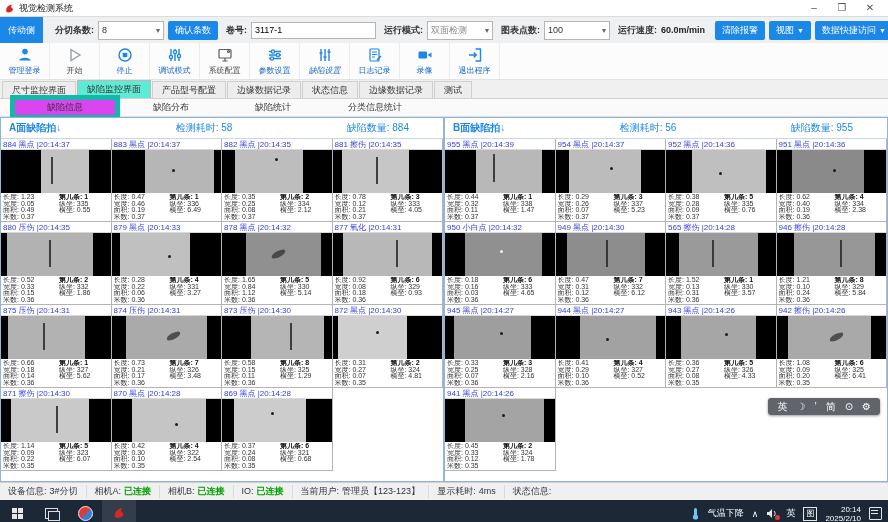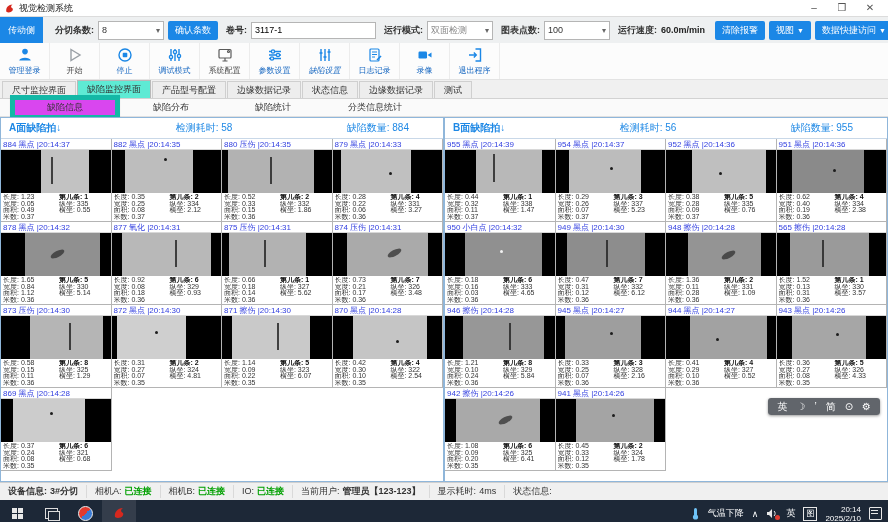--- a/index.html
+++ b/index.html
@@ -62,21 +62,21 @@
   .ln.strong{font-weight:bold;color:#111;}
 
   
   .ime-bar{position:absolute;right:8px;top:281px;height:17px;background:rgba(84,88,94,.92);border-radius:3px;display:flex;align-items:center;gap:9px;padding:0 9px;color:#fff;font-size:10px;box-shadow:0 1px 3px rgba(0,0,0,.4);}
   .ime-bar span{line-height:17px;}
 
   
   .statusbar{height:17px;background:#f0f0f0;border-top:1px solid #cfcfcf;display:flex;align-items:center;font-size:9px;color:#333;flex:none;}
   .sb-seg{padding:0 8px;border-right:1px solid #d9d9d9;height:13px;line-height:13px;white-space:nowrap;display:flex;gap:3px;}
   .sb-lb{color:#333;}
-  .b{font-weight:bold;}
+  .b{font-weight:normal;}
   .green{color:#00a000;font-weight:bold;}
 
   
   .taskbar{height:27px;background:#1d2837;display:flex;align-items:center;color:#fff;flex:none;}
   .tb-left{display:flex;height:100%;}
   .tb-btn{width:34px;height:100%;display:flex;align-items:center;justify-content:center;}
   .tb-btn.activeapp{background:rgba(255,255,255,.10);border-bottom:2px solid #76b9ed;box-sizing:border-box;}
   .winlogo{display:grid;grid-template-columns:5px 5px;grid-template-rows:5px 5px;gap:1px;}
   .winlogo i{background:#e8e8e8;}
   .tv-icon{width:11px;height:9px;border:1px solid #dcdcdc;position:relative;}
@@ -279,35 +279,73 @@
                 <div class="ln">米数: 0.37</div>
               </div>
               <div class="ci-r">
                 <div class="ln strong">第几条: 1</div>
                 <div class="ln">纵坐: 335</div>
                 <div class="ln">横坐: 0.55</div>
               </div>
             </div>
           </div>
           <div class="cell">
+            <div class="cell-head">883 黑点 |20:14:37</div>
+            <div class="cell-img" style="background: linear-gradient(90deg, rgb(0, 0, 0) 0px, rgb(0, 0, 0) 30%, rgb(182, 182, 182) 30%, rgb(182, 182, 182) 94%, rgb(0, 0, 0) 94%, rgb(0, 0, 0) 100%);">
+              <span class="mark dot" style="left: 55%; top: 45%;"></span>
+            </div>
+            <div class="cell-info">
+              <div class="ci-l">
+                <div class="ln">长度: 0.47</div>
+                <div class="ln">宽度: 0.46</div>
+                <div class="ln">面积: 0.19</div>
+                <div class="ln">米数: 0.37</div>
+              </div>
+              <div class="ci-r">
+                <div class="ln strong">第几条: 1</div>
+                <div class="ln">纵坐: 336</div>
+                <div class="ln">横坐: 6.49</div>
+              </div>
+            </div>
+          </div>
+          <div class="cell">
             <div class="cell-head">882 黑点 |20:14:35</div>
             <div class="cell-img" style="background: linear-gradient(90deg, rgb(0, 0, 0) 0px, rgb(0, 0, 0) 12%, rgb(189, 189, 189) 12%, rgb(189, 189, 189) 74%, rgb(0, 0, 0) 74%, rgb(0, 0, 0) 100%);">
               <span class="mark dot" style="left: 48%; top: 18%;"></span>
             </div>
             <div class="cell-info">
               <div class="ci-l">
                 <div class="ln">长度: 0.35</div>
                 <div class="ln">宽度: 0.25</div>
                 <div class="ln">面积: 0.08</div>
                 <div class="ln">米数: 0.37</div>
               </div>
               <div class="ci-r">
                 <div class="ln strong">第几条: 2</div>
                 <div class="ln">纵坐: 334</div>
                 <div class="ln">横坐: 2.12</div>
+              </div>
+            </div>
+          </div>
+          <div class="cell">
+            <div class="cell-head">881 擦伤 |20:14:35</div>
+            <div class="cell-img" style="background: linear-gradient(90deg, rgb(0, 0, 0) 0px, rgb(0, 0, 0) 8%, rgb(198, 198, 198) 8%, rgb(198, 198, 198) 70%, rgb(0, 0, 0) 70%, rgb(0, 0, 0) 100%);">
+              <span class="mark vline" style="left: 40%; top: 16%;"></span>
+            </div>
+            <div class="cell-info">
+              <div class="ci-l">
+                <div class="ln">长度: 0.78</div>
+                <div class="ln">宽度: 0.12</div>
+                <div class="ln">面积: 0.21</div>
+                <div class="ln">米数: 0.37</div>
+              </div>
+              <div class="ci-r">
+                <div class="ln strong">第几条: 3</div>
+                <div class="ln">纵坐: 333</div>
+                <div class="ln">横坐: 4.05</div>
               </div>
             </div>
           </div>
           <div class="cell">
             <div class="cell-head">880 压伤 |20:14:35</div>
             <div class="cell-img" style="background: linear-gradient(90deg, rgb(0, 0, 0) 0px, rgb(0, 0, 0) 5%, rgb(178, 178, 178) 5%, rgb(178, 178, 178) 84%, rgb(0, 0, 0) 84%, rgb(0, 0, 0) 100%);">
               <span class="mark vline" style="left: 44%; top: 16%;"></span>
             </div>
             <div class="cell-info">
               <div class="ci-l">
@@ -626,39 +664,20 @@
               <div class="ci-l">
                 <div class="ln">长度: 0.47</div>
                 <div class="ln">宽度: 0.31</div>
                 <div class="ln">面积: 0.12</div>
                 <div class="ln">米数: 0.36</div>
               </div>
               <div class="ci-r">
                 <div class="ln strong">第几条: 7</div>
                 <div class="ln">纵坐: 332</div>
                 <div class="ln">横坐: 6.12</div>
-              </div>
-            </div>
-          </div>
-          <div class="cell">
-            <div class="cell-head">948 擦伤 |20:14:28</div>
-            <div class="cell-img" style="background: linear-gradient(90deg, rgb(0, 0, 0) 0px, rgb(0, 0, 0) 20%, rgb(148, 148, 148) 20%, rgb(148, 148, 148) 86%, rgb(0, 0, 0) 86%, rgb(0, 0, 0) 100%);">
-              <span class="mark blob" style="left: 50%; top: 45%;"></span>
-            </div>
-            <div class="cell-info">
-              <div class="ci-l">
-                <div class="ln">长度: 1.36</div>
-                <div class="ln">宽度: 0.11</div>
-                <div class="ln">面积: 0.28</div>
-                <div class="ln">米数: 0.36</div>
-              </div>
-              <div class="ci-r">
-                <div class="ln strong">第几条: 2</div>
-                <div class="ln">纵坐: 331</div>
-                <div class="ln">横坐: 1.09</div>
               </div>
             </div>
           </div>
           <div class="cell">
             <div class="cell-head">565 擦伤 |20:14:28</div>
             <div class="cell-img" style="background: linear-gradient(90deg, rgb(0, 0, 0) 0px, rgb(0, 0, 0) 12%, rgb(154, 154, 154) 12%, rgb(154, 154, 154) 84%, rgb(0, 0, 0) 84%, rgb(0, 0, 0) 100%);">
               <span class="mark vline" style="left: 42%; top: 16%;"></span>
             </div>
             <div class="cell-info">
               <div class="ci-l">

